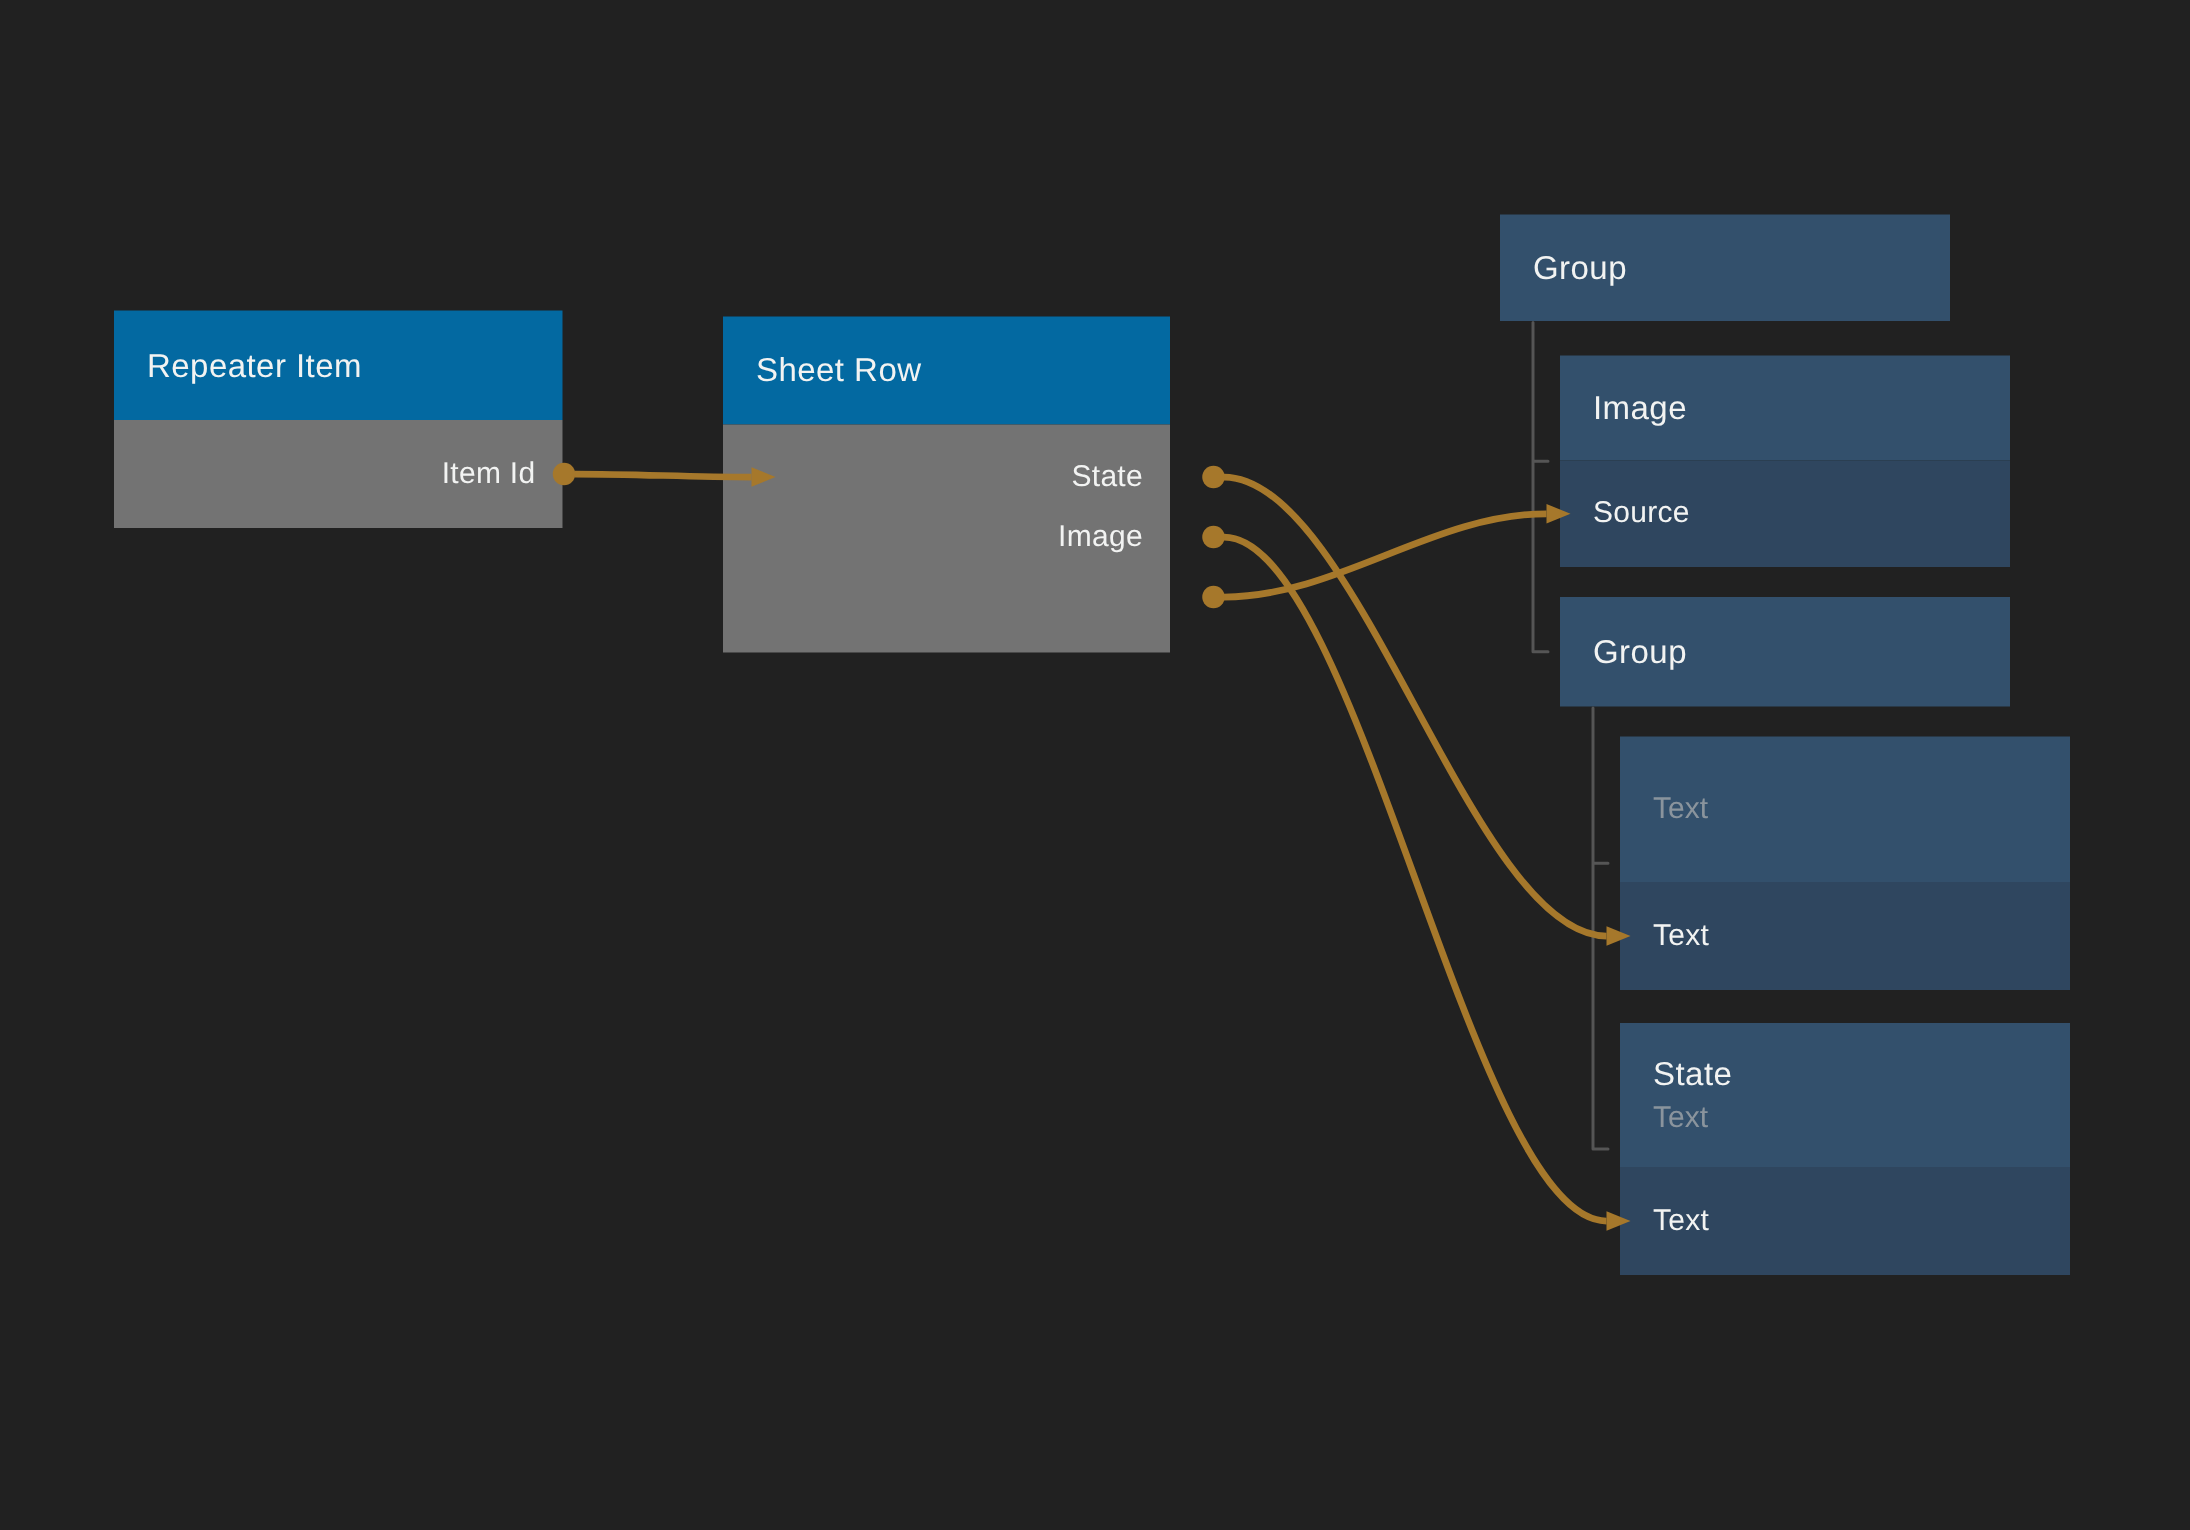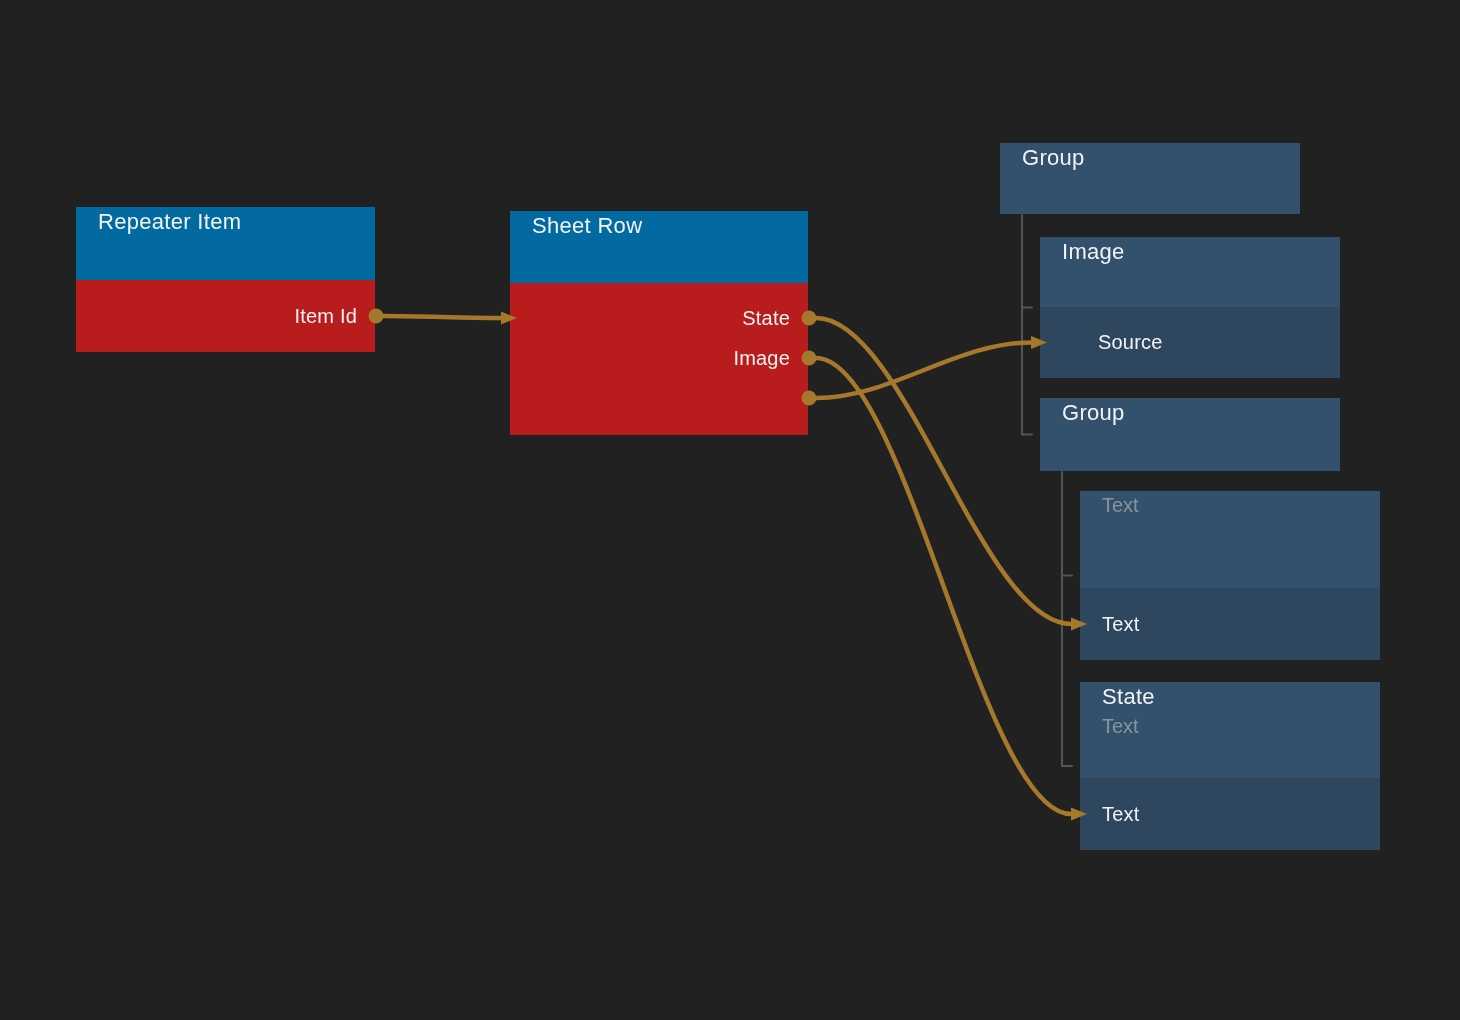--- a/index.html
+++ b/index.html
@@ -4,33 +4,33 @@
 <style>
   html,body{margin:0;padding:0;background:#212121;}
   #canvas{
     position:relative;width:1460px;height:1020px;overflow:hidden;
     background:#212121;
     font-family:"Liberation Sans", sans-serif;
     -webkit-font-smoothing:antialiased;
   }
   .node{position:absolute;box-sizing:border-box;}
   .node .hdr{
-    display:flex;flex-direction:column;
+    display:flex;flex-direction:column;justify-content:center;
     padding-left:22px;box-sizing:border-box;
   }
   .node .title{
     font-size:22px;letter-spacing:.3px;color:#f2f3f2;line-height:30px;
     white-space:nowrap;
   }
   .node .subtitle{
     font-size:20px;color:#8a949d;line-height:29px;white-space:nowrap;
   }
   .node .body{box-sizing:border-box;}
   .green .hdr{background:#0369a1;}
-  .green .body{background:#b91c1c;padding-left:48px;}
+  .green .body{background:#737373;padding-left:48px;}
   .blue .hdr{background:#33506c;}
   .blue .body{background:#2f465f;}
   .port-row{
     display:flex;align-items:center;justify-content:space-between;
     height:40px;padding:0 18px 0 22px;box-sizing:border-box;
   }
   .port-row.fill{height:100%;}
   .port-label{font-size:20px;color:#f2f3f2;letter-spacing:.2px;white-space:nowrap;}
   .spacer{flex:1;}
   #wires{
@@ -48,21 +48,21 @@
       <span class="title">Repeater Item</span>
     </div>
     <div class="body" style="height:72px;padding-top:16px;">
       <div class="port-row">
         <span class="spacer"></span>
         <span class="port-label">Item Id</span>
       </div>
     </div>
   </div>
 
-  <div class="node green" style="left:510px;top:211px;width:298px;height:224px;">
+  <div class="node green" style="left:482px;top:211px;width:298px;height:224px;">
     <div class="hdr" style="height:72px;">
       <span class="title">Sheet Row</span>
     </div>
     <div class="body" style="height:152px;padding-top:15px;">
       <div class="port-row">
         <span class="spacer"></span>
         <span class="port-label">State</span>
       </div>
       <div class="port-row">
         <span class="spacer"></span>
@@ -74,21 +74,21 @@
   <div class="node blue" style="left:1000px;top:143px;width:300px;height:71px;">
     <div class="hdr" style="height:71px;">
       <span class="title">Group</span>
     </div>
   </div>
 
   <div class="node blue" style="left:1040px;top:237px;width:300px;height:141px;">
     <div class="hdr" style="height:70px;">
       <span class="title">Image</span>
     </div>
-    <div class="body" style="height:71px;padding-left:36px;">
+    <div class="body" style="height:71px;">
       <div class="port-row fill">
         <span class="port-label">Source</span>
       </div>
     </div>
   </div>
 
   <div class="node blue" style="left:1040px;top:398px;width:300px;height:73px;">
     <div class="hdr" style="height:73px;">
       <span class="title">Group</span>
     </div>

